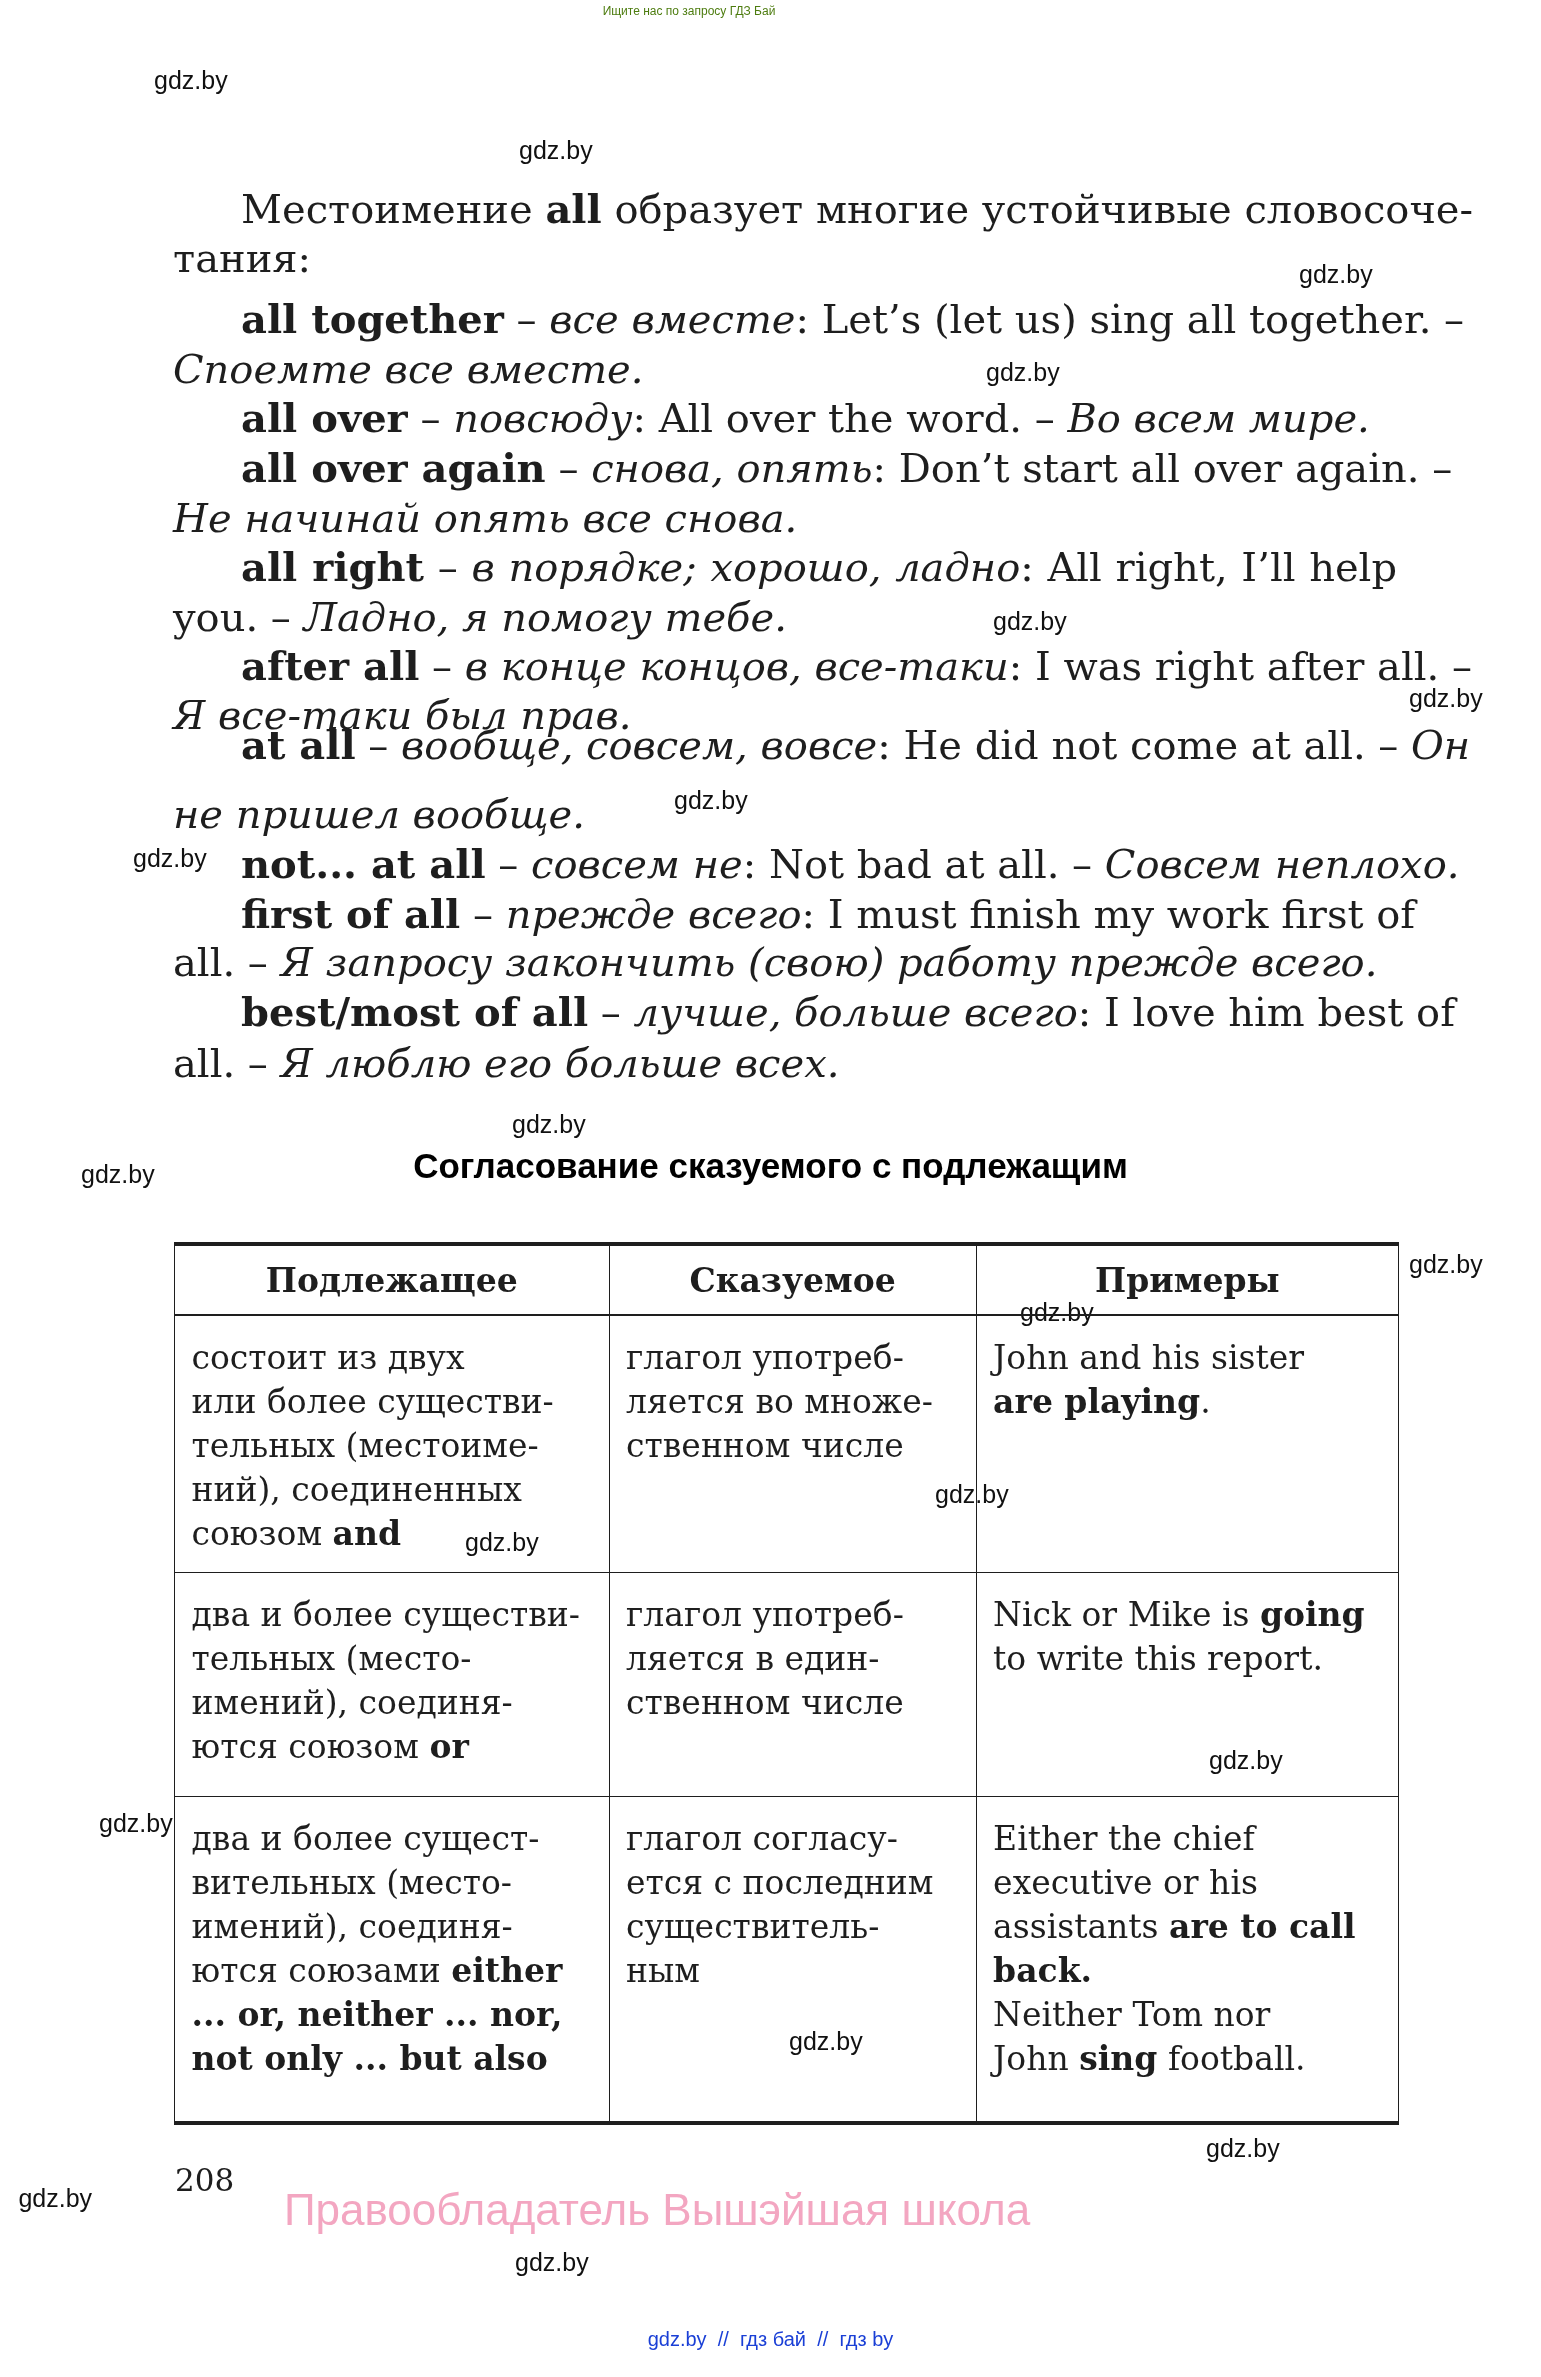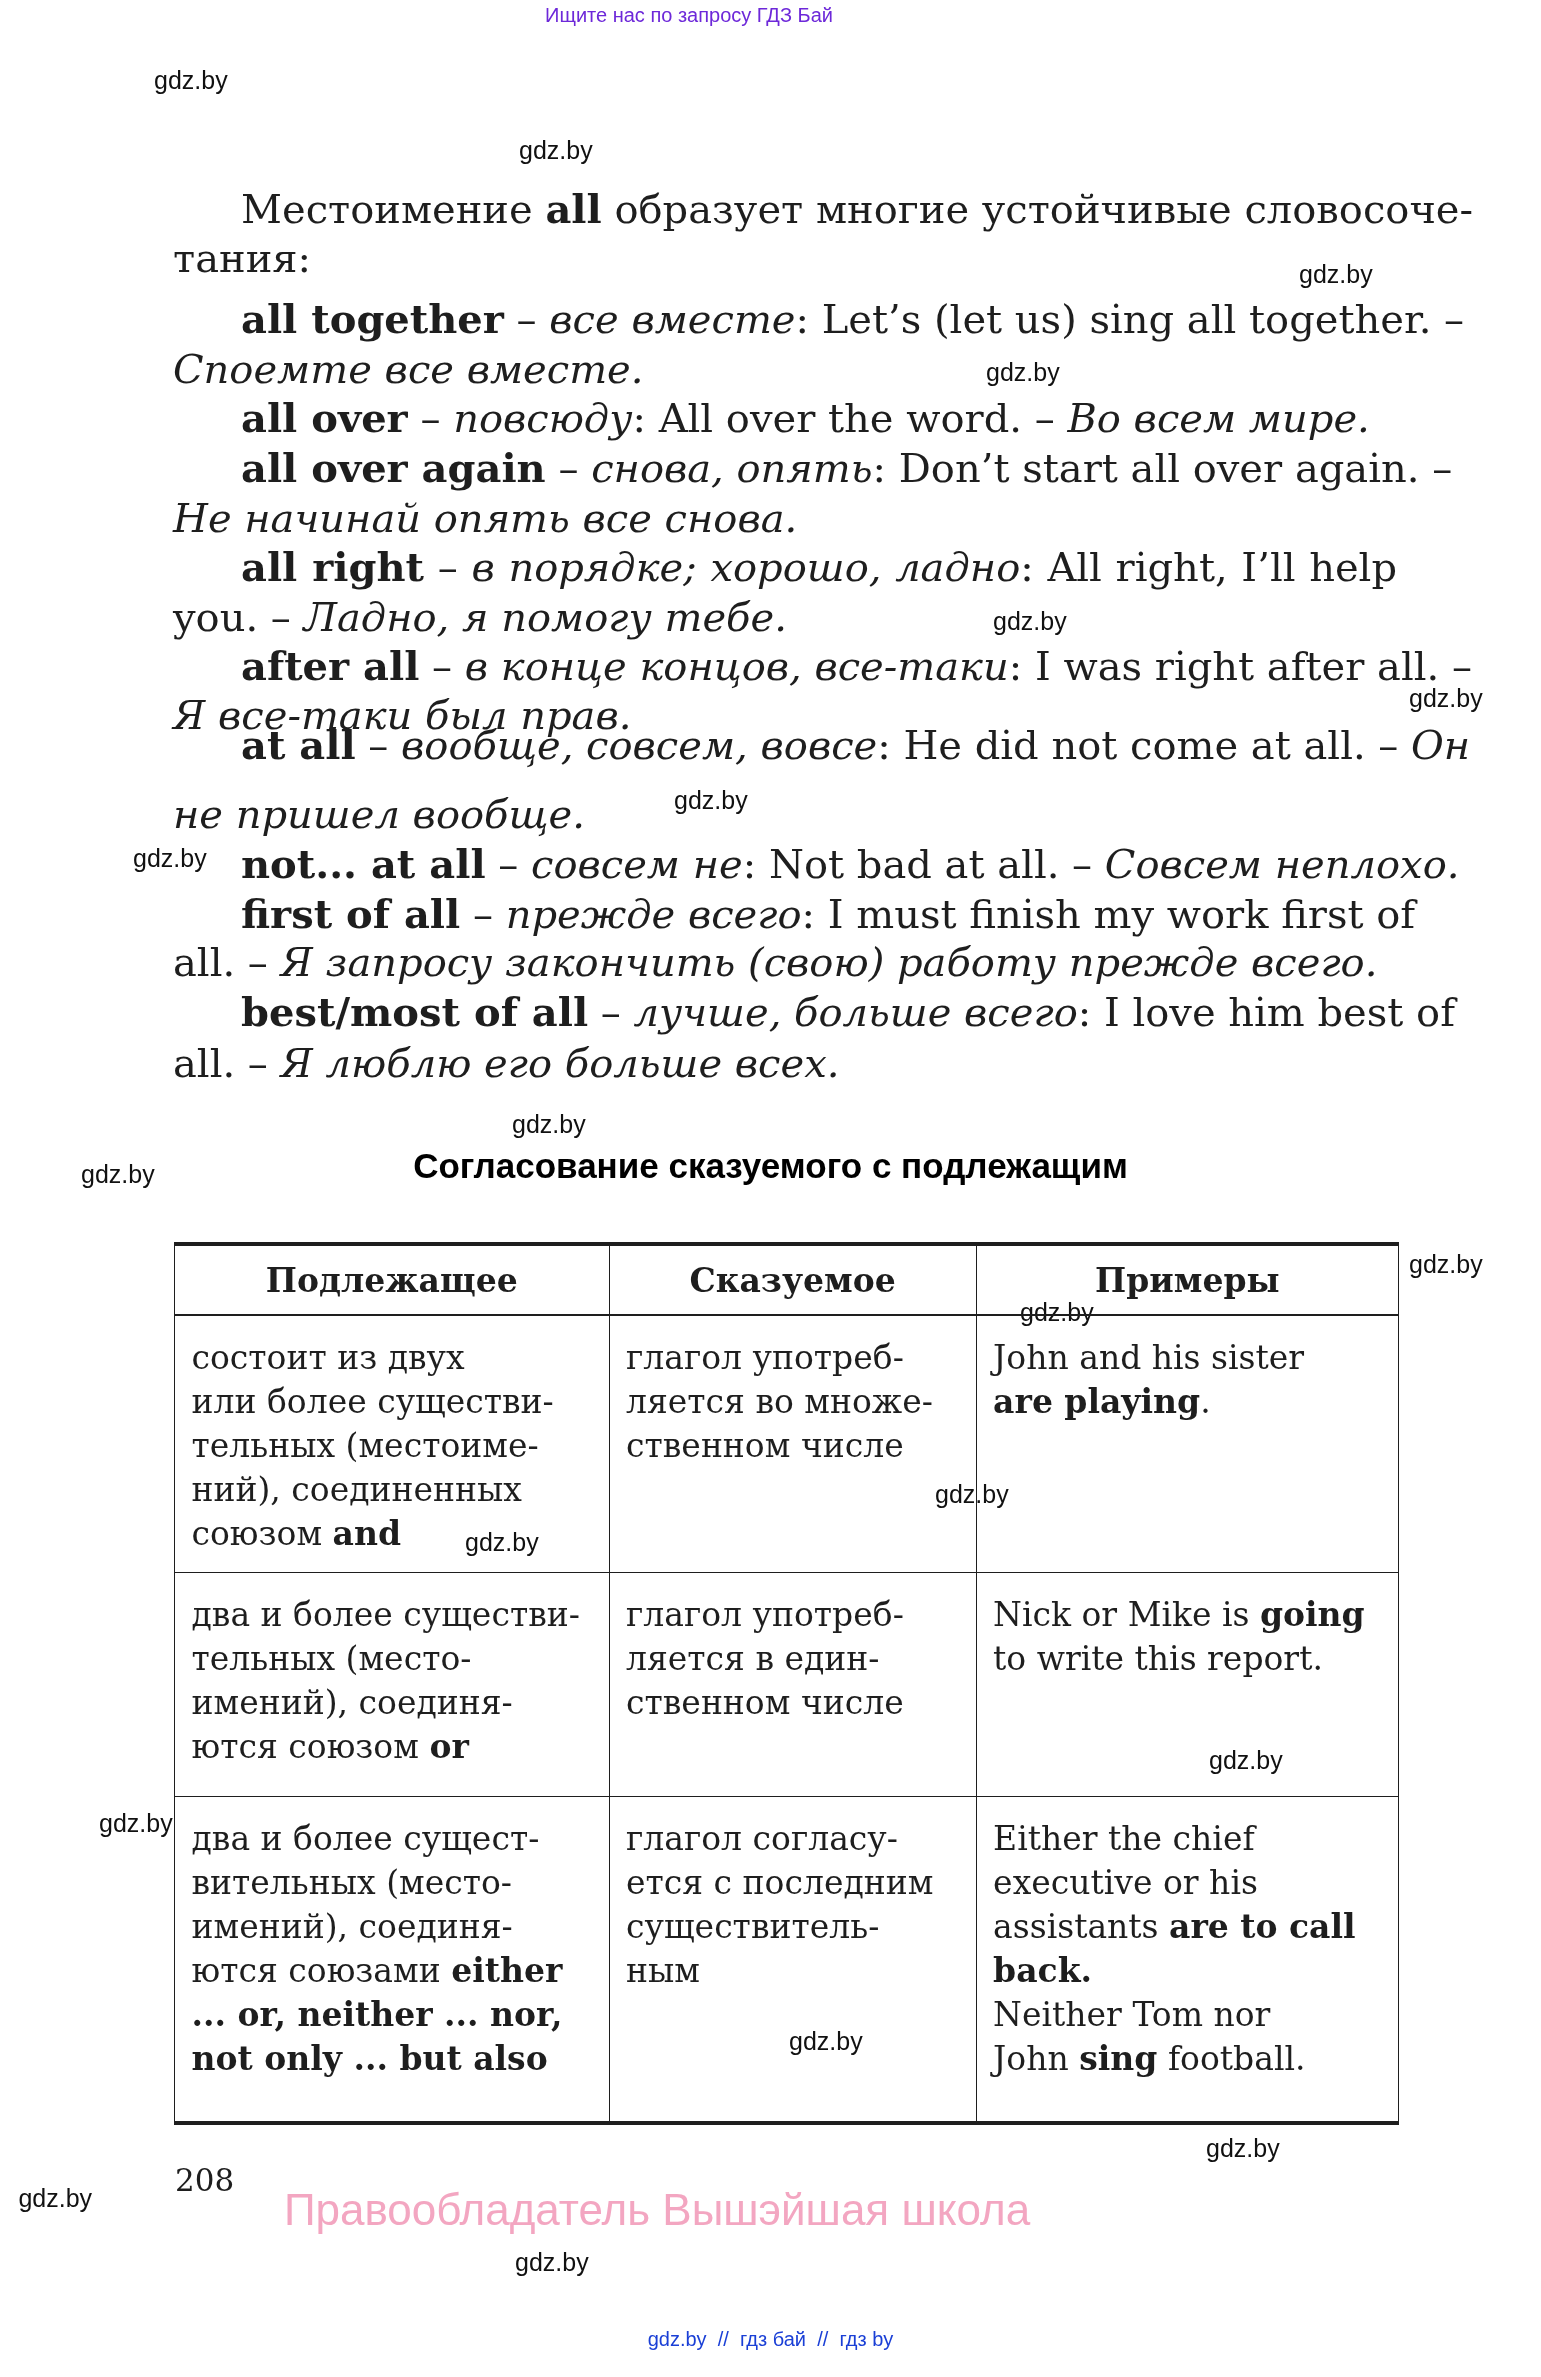--- a/index.html
+++ b/index.html
@@ -1,19 +1,19 @@
 <!DOCTYPE html>
 <html style="font-size:14.7px"><head>
 <meta charset="utf-8">
 <style>
   html, body { margin:0; padding:0; background:#ffffff; }
   body { width:1541px; height:2377px; position:relative; overflow:hidden; color:#1e1e1e; }
   .serif { font-family: "DejaVu Serif", "Liberation Serif", serif; }
   .sans { font-family: "Liberation Sans", "DejaVu Sans", sans-serif; }
-  .top-banner { position:absolute; top:3.7px; left:0; width:1378px; text-align:center; font-size:20px; color:#6d28d9; }
+  .top-banner { position:absolute; top:3.7px; left:0; width:1378px; text-align:center; font-size:12px; color:#4d7c0f; }
   .wm { position:absolute; font-size:25px; color:#111; letter-spacing:0; }
   .line { position:absolute; font-size:40px; line-height:50px; white-space:nowrap; }
   .line b { font-weight:bold; }
   .line i { }
   .line.justify { text-align:justify; text-align-last:justify; }
   .heading { position:absolute; left:0; width:1541px; text-align:center; top:1146px; font-size:35px; font-weight:bold; color:#000000; }
   table.grid { position:absolute; left:174px; top:1242px; width:1225px; border-collapse:collapse; font-size:33px; }
   table.grid th, table.grid td { border:1.8px solid #1e1e1e; vertical-align:top; text-align:left; }
   table.grid tr.head th { border-top:4.6px solid #1e1e1e; border-bottom:2.8px solid #1e1e1e; height:68px; vertical-align:middle; text-align:center; font-weight:bold; padding:0; }
   table.grid tr.last td { border-bottom:4.6px solid #1e1e1e; }

